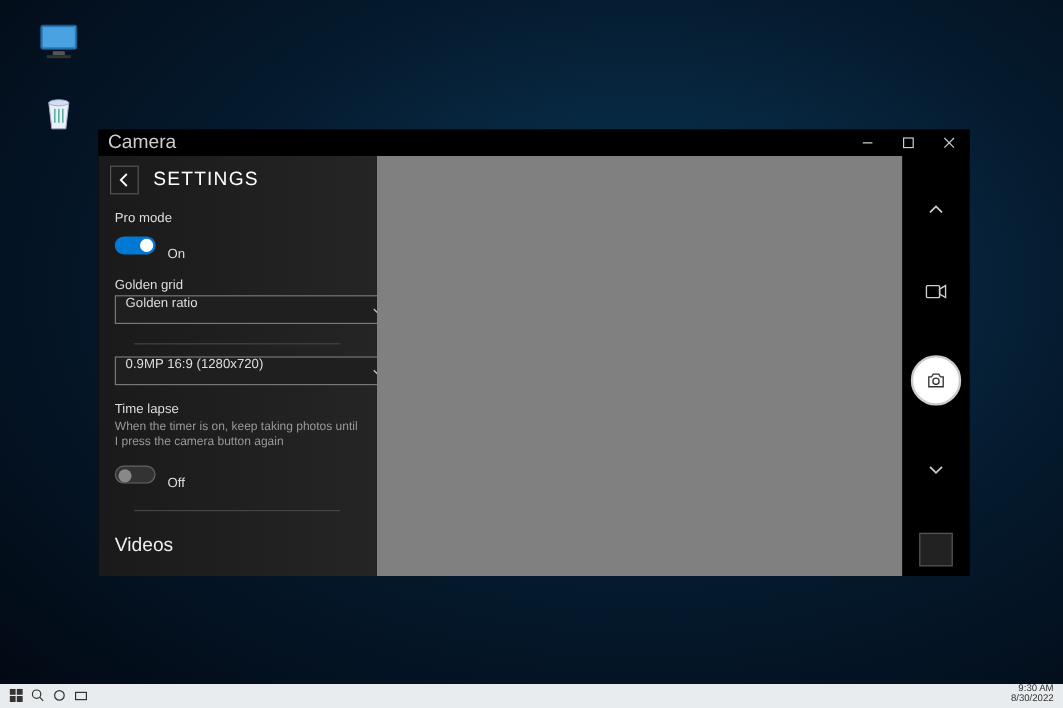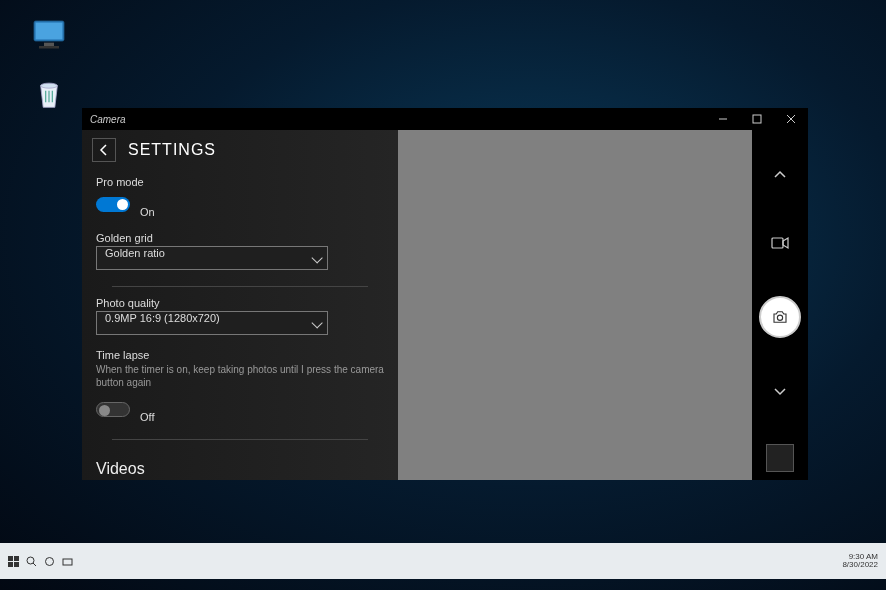--- a/index.html
+++ b/index.html
@@ -2,26 +2,26 @@
 <html><head>
 <meta charset="utf-8">
 <style>
 * { margin: 0; padding: 0; box-sizing: border-box; font-family: 'Segoe UI', Arial, sans-serif; }
 body { width: 886px; height: 590px; overflow: hidden; background: radial-gradient(ellipse at 60% 40%, #0a3a5a 0%, #051a2e 50%, #020812 100%); position: relative; }
 
 .desktop-icon { position: absolute; width: 50px; text-align: center; cursor: pointer; }
 .desktop-icon svg { width: 40px; height: 40px; }
 
 .window { position: absolute; left: 82px; top: 108px; width: 726px; height: 372px; background: #000; display: flex; flex-direction: column; }
-.titlebar { height: 22px; background: #000; display: flex; align-items: center; color: #ccc; font-size: 10px; padding-left: 8px; font-style: italic; }
+.titlebar { height: 22px; background: #000; display: flex; align-items: center; color: #ccc; font-size: 16px; padding-left: 8px; }
 .titlebar-buttons { margin-left: auto; display: flex; }
 .tb-btn { width: 34px; height: 22px; display: flex; align-items: center; justify-content: center; color: #ccc; font-size: 10px; cursor: pointer; }
 
 .content { flex: 1; display: flex; overflow: hidden; }
-.settings-panel { width: 316px; background: linear-gradient(to right, #1a1a1a, #252525); color: #fff; overflow-y: auto; position: relative; }
+.settings-panel { width: 232px; background: linear-gradient(to right, #1a1a1a, #252525); color: #fff; overflow-y: auto; position: relative; }
 .settings-panel::-webkit-scrollbar { width: 0; }
 
 .settings-header { display: flex; align-items: center; padding: 8px 10px 10px; gap: 12px; }
 .back-btn { width: 24px; height: 24px; display: flex; align-items: center; justify-content: center; cursor: pointer; border: 1px solid #555; }
 .settings-title { font-size: 16px; font-weight: 300; letter-spacing: 1px; }
 
 .setting-block { padding: 4px 14px 10px; }
 .setting-label { font-size: 11px; color: #ddd; margin-bottom: 2px; }
 .setting-desc { font-size: 10px; color: #999; margin-bottom: 6px; line-height: 1.3; }
 
@@ -41,21 +41,21 @@
 .divider { height: 1px; background: #444; margin: 6px 30px; }
 
 .preview { flex: 1; background: #808080; }
 
 .camera-controls { width: 56px; background: #000; display: flex; flex-direction: column; align-items: center; justify-content: space-between; padding: 30px 0 8px; }
 .ctrl-btn { width: 30px; height: 30px; display: flex; align-items: center; justify-content: center; cursor: pointer; color: #ccc; }
 .shutter { width: 42px; height: 42px; border-radius: 50%; background: #fff; border: 2px solid #ccc; display: flex; align-items: center; justify-content: center; cursor: pointer; }
 .shutter svg { width: 18px; height: 18px; }
 .thumb-box { width: 28px; height: 28px; border: 1px solid #555; background: #222; cursor: pointer; }
 
-.taskbar { position: absolute; bottom: 11px; left: 0; right: 0; height: 36px; background: #e8ecef; display: flex; align-items: center; padding: 0 4px; font-size: 9px; color: #333; }
+.taskbar { position: absolute; bottom: 0; left: 0; right: 0; height: 20px; background: #e8ecef; display: flex; padding: 0 4px; font-size: 9px; color: #333; }
 .task-icon { width: 18px; height: 18px; display: flex; align-items: center; justify-content: center; cursor: pointer; }
 .task-right { margin-left: auto; text-align: right; font-size: 8px; line-height: 1; padding-right: 4px; }
 </style>
 </head>
 <body>
 
 <div class="desktop-icon" style="left:24px; top:16px;">
   <svg viewBox="0 0 48 48">
       <rect x="6" y="6" width="36" height="24" rx="2" fill="#2a7ab8" stroke="#1a5a8a"></rect>
       <rect x="8" y="8" width="32" height="20" fill="#4aa3e0"></rect>
@@ -120,21 +120,20 @@
         <div class="setting-label">Golden grid</div>
         <div class="select-box">
           <span>Golden ratio</span>
         </div>
       </div>
 
       <div class="divider"></div>
 
 
       <div class="setting-block">
-        <div class="setting-label">Photo quality</div>
         <div class="select-box">
           <span>0.9MP 16:9 (1280x720)</span>
         </div>
       </div>
 
       <div class="setting-block">
         <div class="setting-label">Time lapse</div>
         <div class="setting-desc">When the timer is on, keep taking photos until I press the camera button again</div>
         <div class="toggle-row">
           <div class="toggle off">

